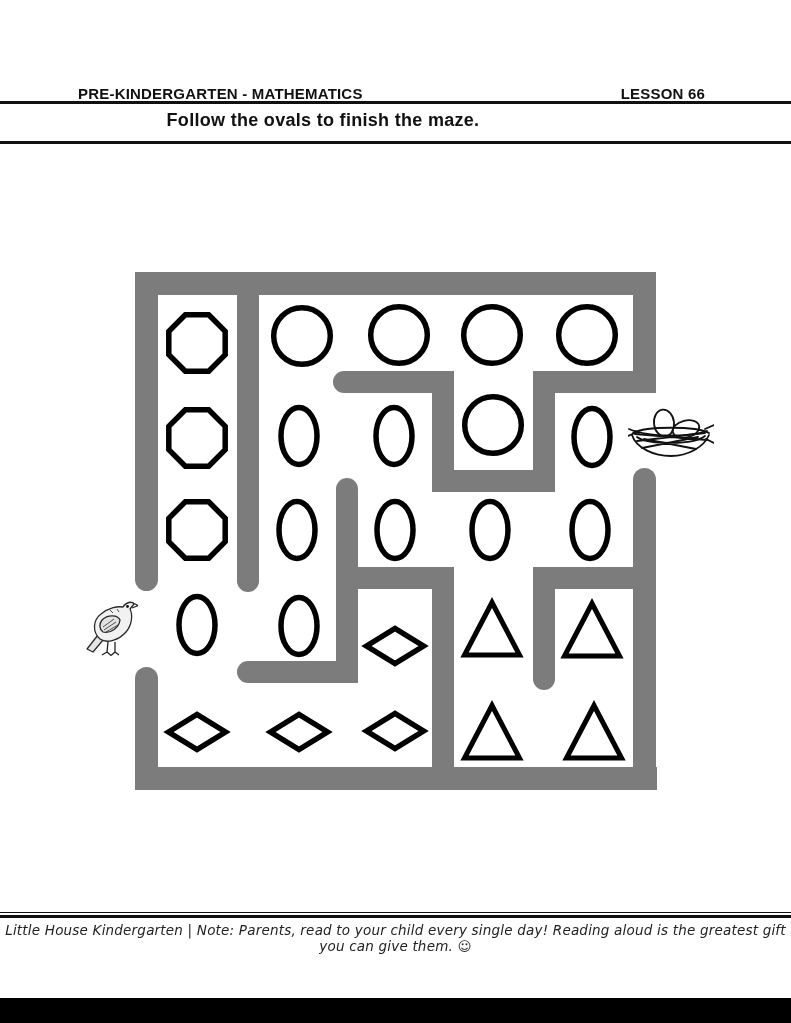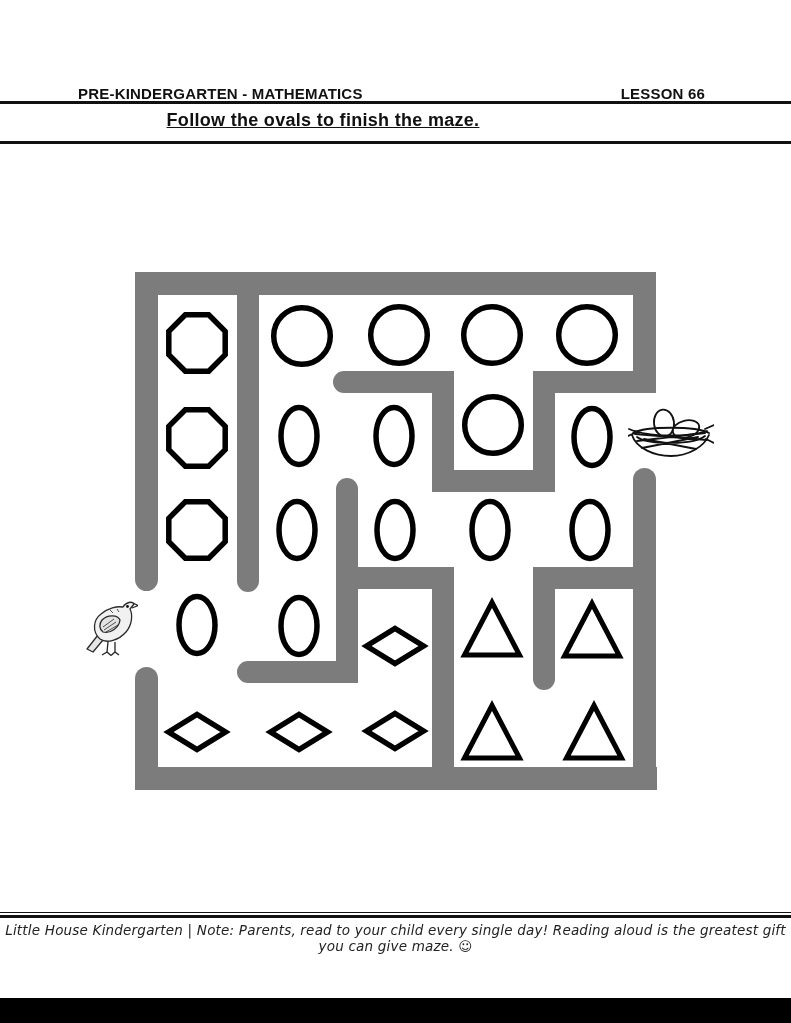--- a/index.html
+++ b/index.html
@@ -7,21 +7,21 @@
     position:relative;width:791px;height:1023px;background:#ffffff;overflow:hidden;
     font-family:"Liberation Sans",sans-serif;color:#111;
   }
   .hdr-left{position:absolute;left:78px;top:85px;font-size:15px;font-weight:700;letter-spacing:.2px;}
   .hdr-right{position:absolute;right:86px;top:85px;font-size:15px;font-weight:700;letter-spacing:.2px;}
   .rule{position:absolute;left:0;width:791px;background:#111;}
   .rule-a{top:101px;height:3px;}
   .rule-b{top:141px;height:3px;}
   .title{
     position:absolute;left:0;top:110px;width:646px;text-align:center;
-    font-size:18px;font-weight:700;letter-spacing:.3px;text-decoration:underline;
+    font-size:18px;font-weight:700;letter-spacing:.3px;
   }
   #maze{position:absolute;left:0;top:0;width:791px;height:1023px;}
   .wall{position:absolute;}
   .shape{position:absolute;overflow:visible;}
   .figure{position:absolute;}
   .ftr-rule-thin{position:absolute;left:0;top:912px;width:791px;height:1px;background:#111;}
   .ftr-rule-thick{position:absolute;left:0;top:915px;width:791px;height:3px;background:#111;}
   .ftr-text{
     position:absolute;left:0;top:922px;width:791px;text-align:center;
     font-family:"DejaVu Sans",sans-serif;font-style:italic;font-size:13.5px;
@@ -157,16 +157,16 @@
       <svg viewBox="0 0 72 72" width="72" height="72" class="shape" style="left: 456px; top: 697px;">
         <polygon points="36,8.5 63.5,61 8.5,61" fill="#ffffff" stroke="#000000" stroke-width="5" stroke-linejoin="miter"></polygon>
       </svg>
       <svg viewBox="0 0 72 72" width="72" height="72" class="shape" style="left: 558px; top: 697px;">
         <polygon points="36,8.5 63.5,61 8.5,61" fill="#ffffff" stroke="#000000" stroke-width="5" stroke-linejoin="miter"></polygon>
       </svg>
     </div>
 
   <div class="ftr-rule-thin"></div>
   <div class="ftr-rule-thick"></div>
-  <div class="ftr-text">Little House Kindergarten | Note: Parents, read to your child every single day! Reading aloud is the greatest gift you can give maze. ☺</div>
+  <div class="ftr-text">Little House Kindergarten | Note: Parents, read to your child every single day! Reading aloud is the greatest gift you can give them. ☺</div>
 
   <div class="bottom-bar"></div>
 </div>
 
 </body></html>

